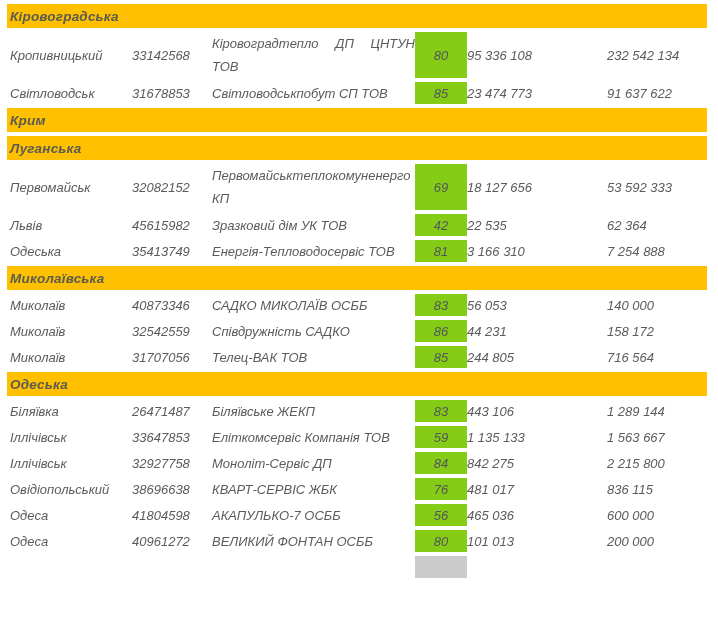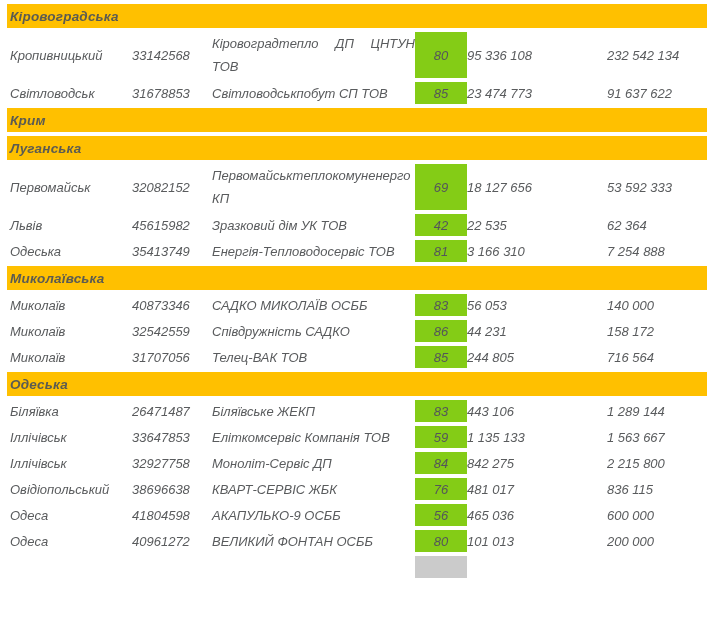--- a/index.html
+++ b/index.html
@@ -157,21 +157,21 @@
           <td class="city">Овідіопольський</td>
           <td class="code">38696638</td>
           <td class="company">КВАРТ-СЕРВІС ЖБК</td>
           <td class="score">76</td>
           <td class="v1">481 017</td>
           <td class="v2">836 115</td>
         </tr>
         <tr class="data">
           <td class="city">Одеса</td>
           <td class="code">41804598</td>
-          <td class="company">АКАПУЛЬКО-9 ОСББ</td>
+          <td class="company">АКАПУЛЬКО-7 ОСББ</td>
           <td class="score">56</td>
           <td class="v1">465 036</td>
           <td class="v2">600 000</td>
         </tr>
         <tr class="data">
           <td class="city">Одеса</td>
           <td class="code">40961272</td>
           <td class="company">ВЕЛИКИЙ ФОНТАН ОСББ</td>
           <td class="score">80</td>
           <td class="v1">101 013</td>

